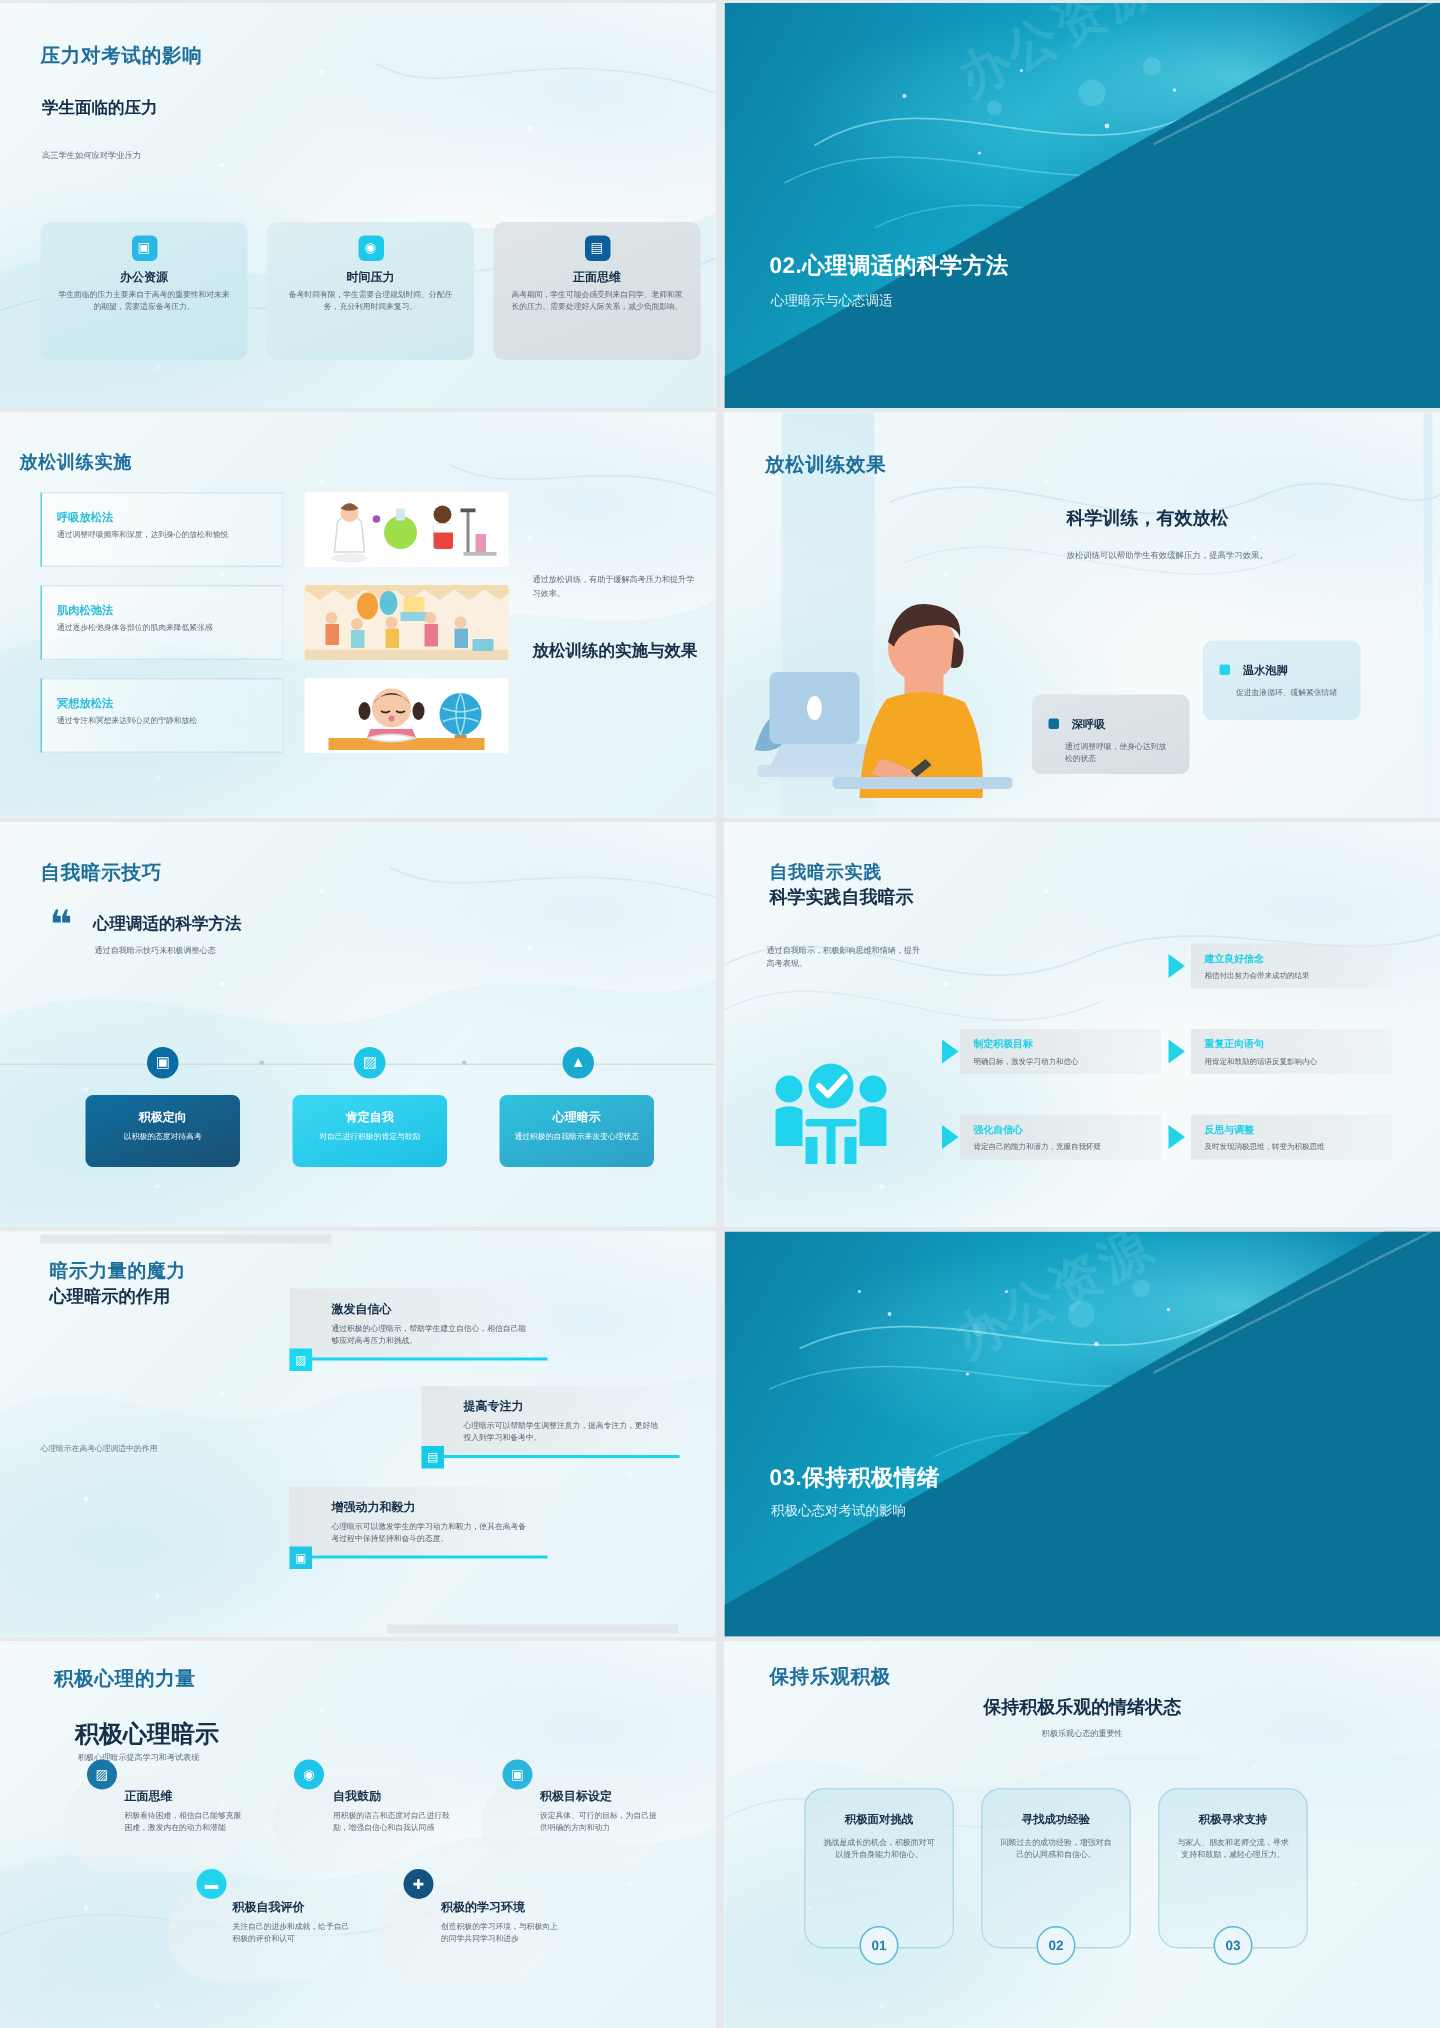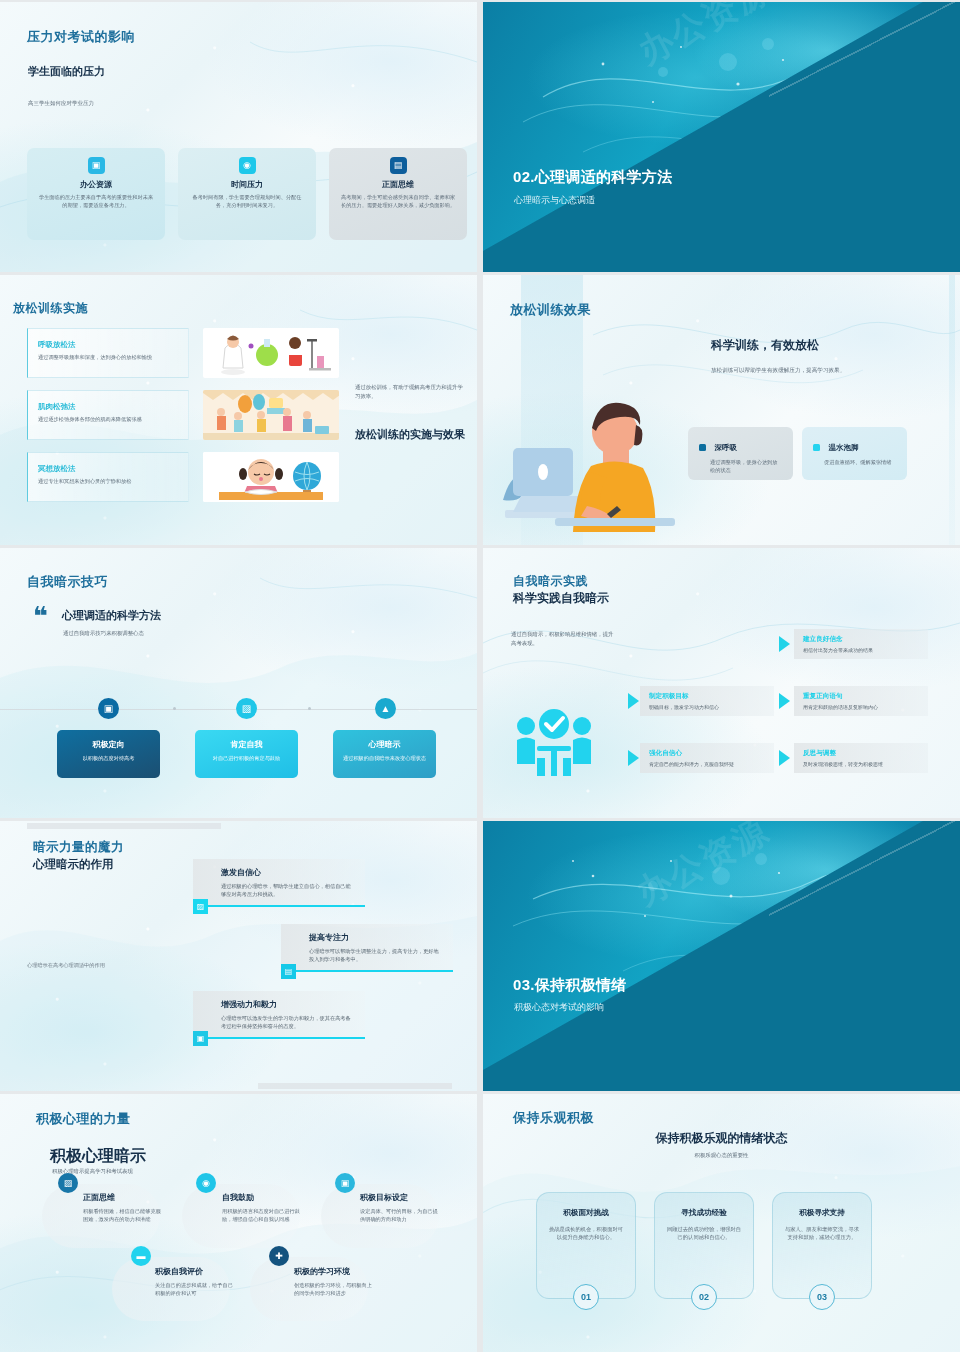--- a/index.html
+++ b/index.html
@@ -93,21 +93,21 @@
 
   
   .s4-band { position:absolute; left:38px; top:0; width:62px; height:100%;
              background:linear-gradient(180deg, rgba(196,230,241,.55), rgba(196,230,241,.12)); }
   .s4-band2{ position:absolute; right:5px; top:0; width:6px; height:100%;
              background:linear-gradient(180deg, rgba(196,230,241,.5), rgba(196,230,241,.1)); }
   .s4-h { position:absolute; left:228px; top:62px; font-size:12px; font-weight:700; color:#16304a; }
   .s4-p { position:absolute; left:228px; top:92px; font-size:5.6px; color:#5c6b78; }
   .s4-cards { position:absolute; left:205px; top:152px; display:flex; gap:9px; }
   .s4-card { width:105px; height:53px; border-radius:6px; padding:9px 11px 0; }
-  .s4-card.a { background:linear-gradient(160deg,#dfe6e9,#d6dfe3); }
+  .s4-card.a { background:linear-gradient(160deg,#dfe6e9,#d6dfe3);margin-top:36px; }
   .s4-card.b { background:linear-gradient(160deg,#ddeff6,#d3ecf4); }
   .s4-card .bullet { width:7px;height:7px;border-radius:1.5px;display:inline-block;vertical-align:-1px;margin-right:4px; }
   .s4-card h4 { font-size:7.5px; color:#16304a; font-weight:700; display:inline-block; }
   .s4-card p  { font-size:5.2px; color:#5c6b78; line-height:1.55; margin-top:4px; padding-left:11px; }
 
   
   .quote { position:absolute; left:33px; top:58px; font-size:26px; color:#1e6f9c; font-weight:700; line-height:.8; }
   .s5-h  { position:absolute; left:62px; top:60px; font-size:11px; font-weight:700; color:#16304a; }
   .s5-p  { position:absolute; left:63px; top:82px; font-size:5.4px; color:#5c6b78; }
   .s5-line { position:absolute; left:0; top:161px; width:100%; height:1px; background:#d5dde1; }

